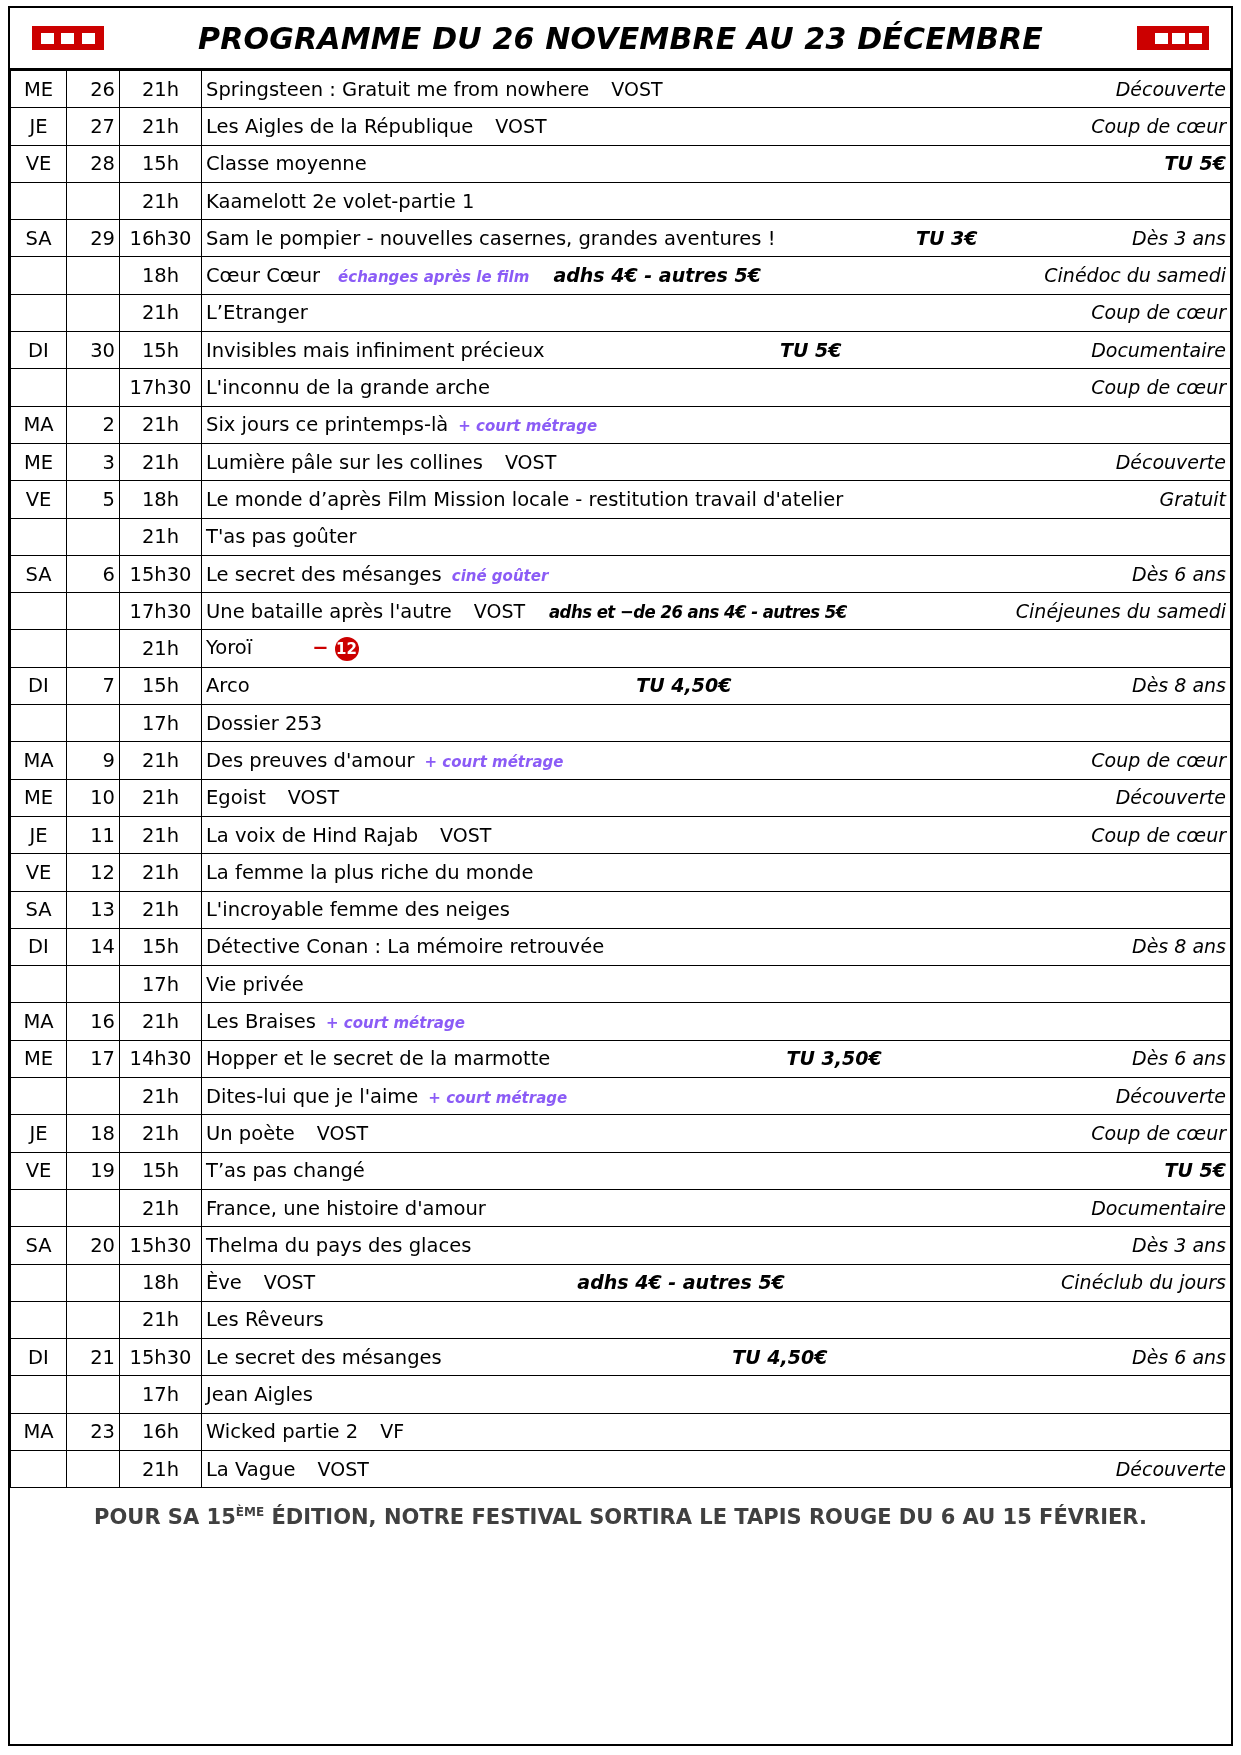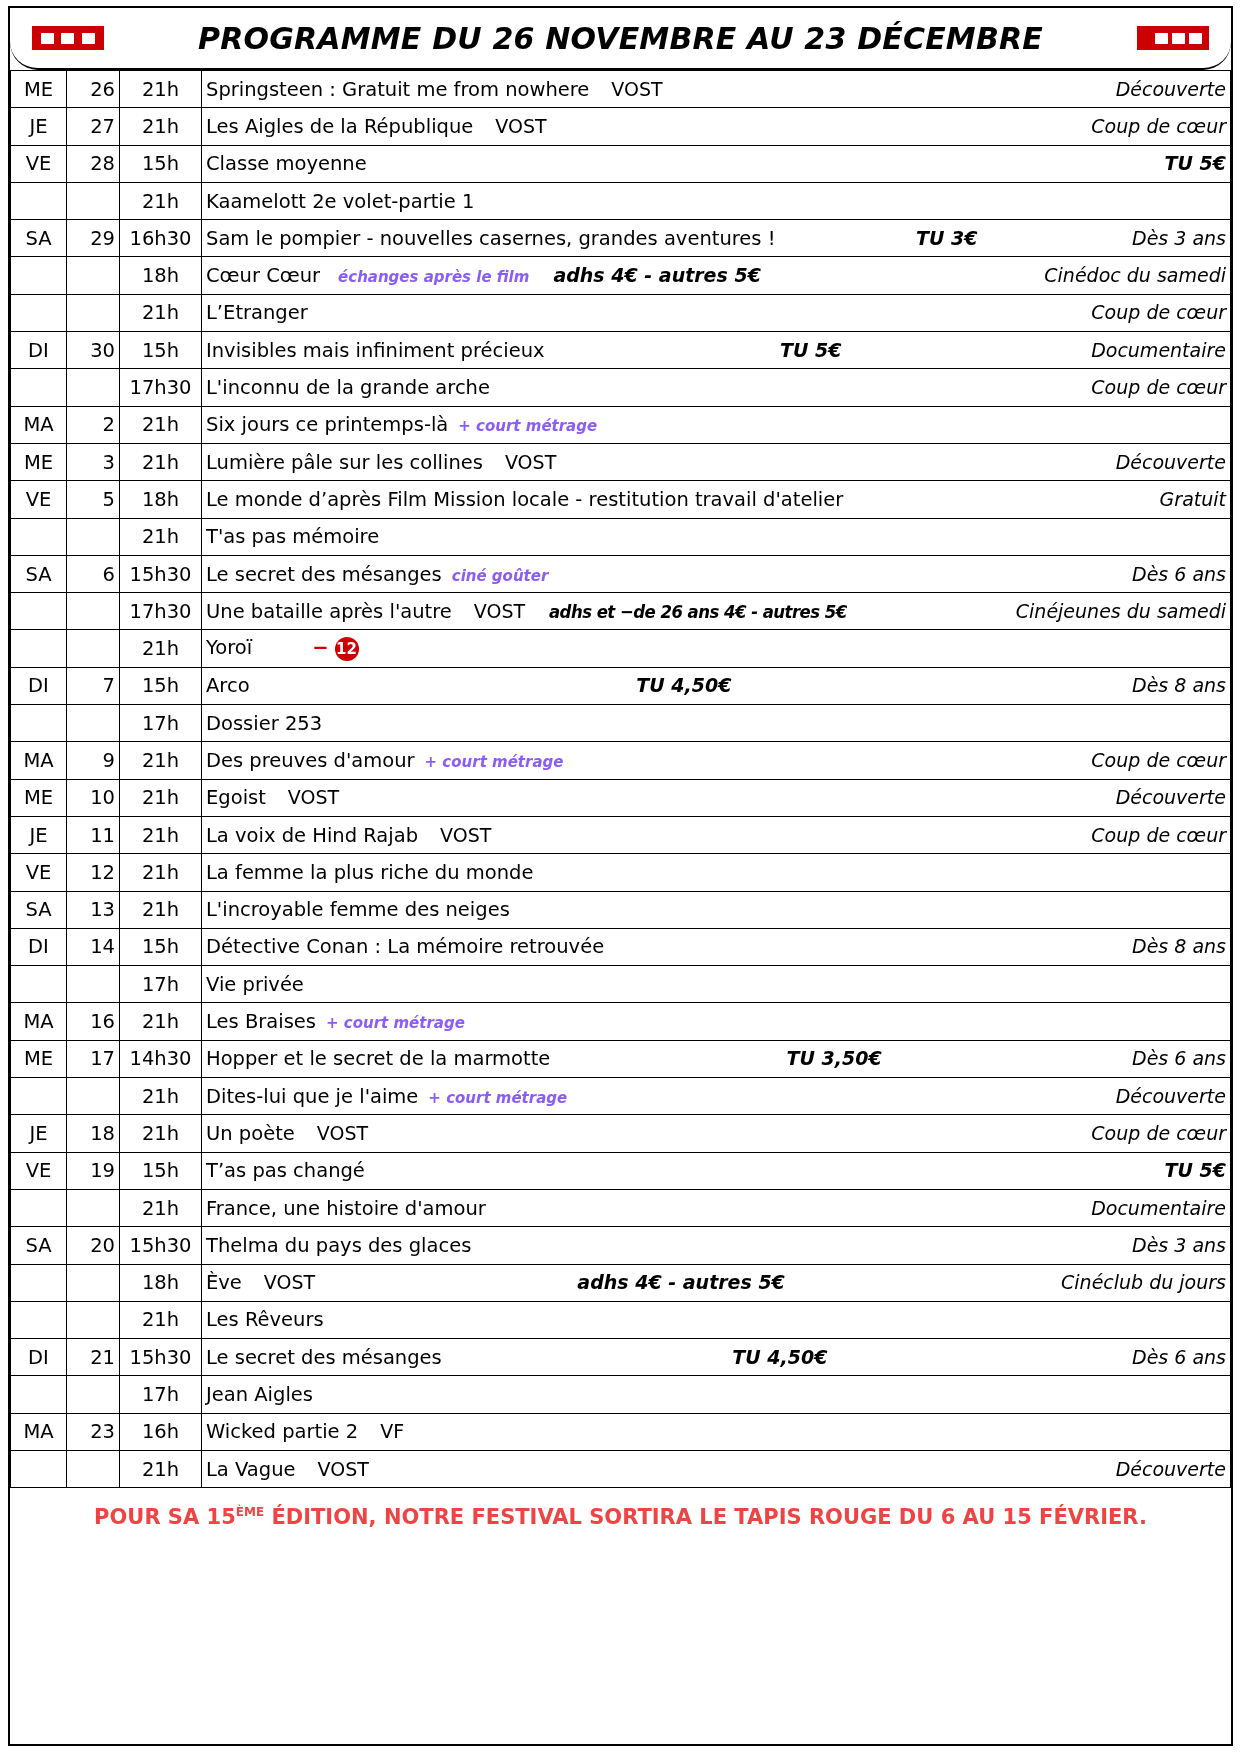--- a/index.html
+++ b/index.html
@@ -28,21 +28,20 @@
   }
   
   .header {
     position: relative;
     height: 62px;
     border-bottom: 2px solid #000;
     display: flex;
     align-items: center;
     justify-content: center;
     box-sizing: border-box;
-    border-radius: 28px;
   }
   .header-title {
     font-size: 30px;
     font-weight: bold;
     font-style: italic;
     letter-spacing: 0.2px;
     white-space: nowrap;
   }
   .film-strip {
     position: absolute;
@@ -150,21 +149,21 @@
   }
   
   .footer {
     height: 58px;
     display: flex;
     align-items: center;
     justify-content: center;
     box-sizing: border-box;
   }
   .footer-text {
-    color: #ef4444;
+    color: #404040;
     font-weight: bold;
     font-size: 21px;
     white-space: nowrap;
   }
   .footer-text sup { font-size: 12px; }
 </style>
 </head>
 <body>
 
 <div class="page">
@@ -322,21 +321,21 @@
               <span class="right">Gratuit</span>
             </div>
           </td>
         </tr>
         <tr>
           <td class="c-day"></td>
           <td class="c-date"></td>
           <td class="c-time">21h</td>
           <td class="c-main">
             <div class="main-inner">
-              <span class="title">T'as pas mémoire</span>
+              <span class="title">T'as pas goûter</span>
             </div>
           </td>
         </tr>
         <tr>
           <td class="c-day">SA</td>
           <td class="c-date">6</td>
           <td class="c-time">15h30</td>
           <td class="c-main">
             <div class="main-inner">
               <span class="title">Le secret des mésanges</span>

